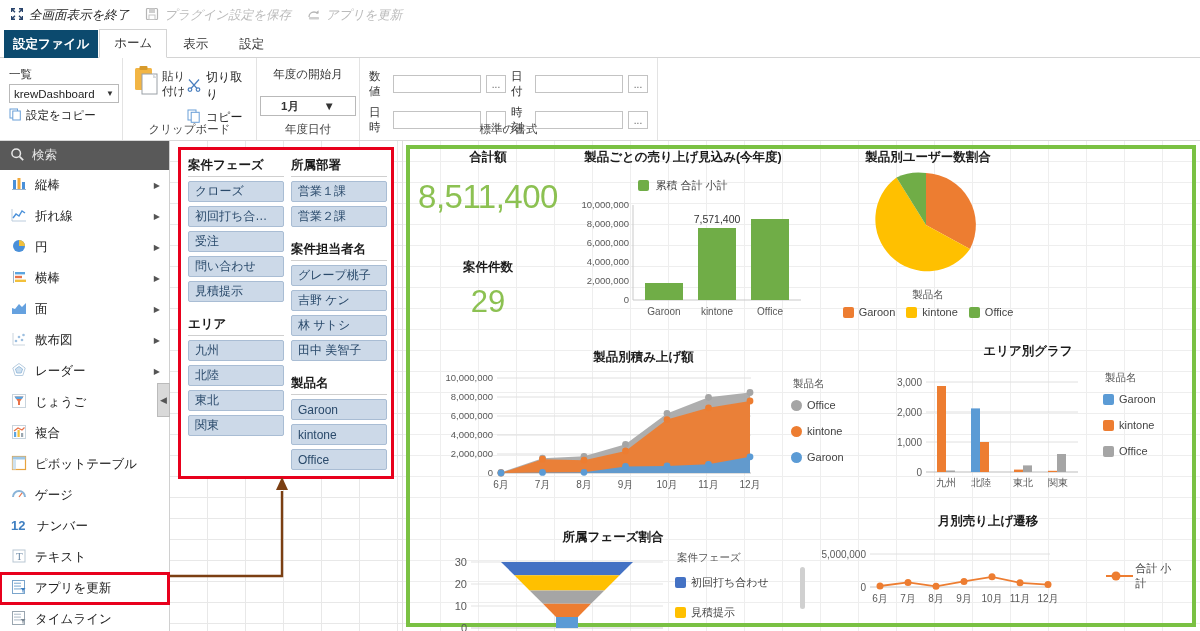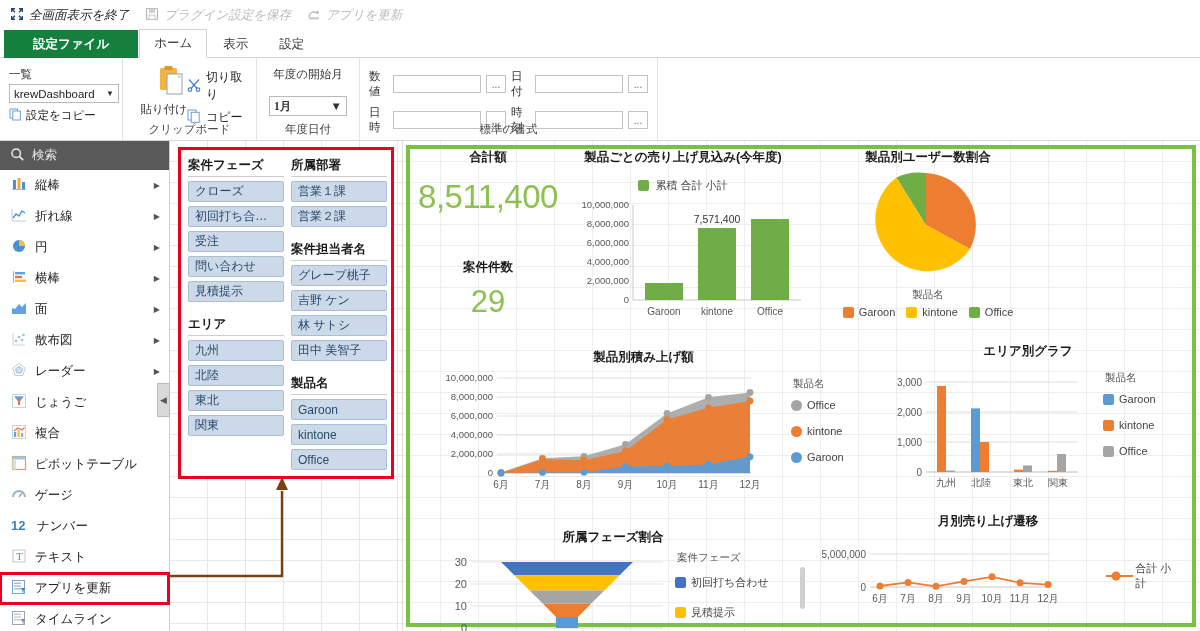--- a/index.html
+++ b/index.html
@@ -29,21 +29,21 @@
   
   .tabs {
     display:flex; align-items:flex-end; height:28px;
     border-bottom:1px solid #d4d4d4; padding-left:4px;
   }
   .tab {
     font-size:12.5px; padding:5px 14px 5px 14px; margin-right:1px;
     border:1px solid transparent; border-bottom:none; position:relative; top:1px;
     color:#333;
   }
-  .tab.file { background:#15803d; color:#fff; font-weight:bold; padding:5px 28px;font-family:Liberation Serif, serif; }
+  .tab.file { background:#0c4a6e; color:#fff; font-weight:bold; padding:5px 8px;font-family:Liberation Serif, serif; }
   .tab.active { background:#fff; border-color:#d4d4d4; border-bottom:1px solid #fff; }
 
   
   .ribbon {
     height:83px; display:flex; border-bottom:1px solid #d8d8d8;
     background:#fff; position:relative;
   }
   .rgroup { position:relative; padding:5px 9px 0 9px; display:flex; flex-direction:column; }
   .rgroup + .rgroup { border-left:1px solid #e3e3e3; }
   .rgroup .glabel {
@@ -54,28 +54,28 @@
 
   .fld-label { font-size:11.5px; color:#333; margin-bottom:2px; }
   .combo {
     width:110px; height:19px; border:1px solid #b9b9b9; background:#fff;
     font-size:11.5px; display:flex; align-items:center; justify-content:space-between;
     padding:1px 4px; color:#222;
   }
   .combo .car { font-size:8px; color:#333; }
   .smallcmd { display:flex; align-items:center; gap:4px; font-size:11.5px; margin-top:5px; color:#222; }
 
-  .bigbtn { display:flex; flex-direction:column; align-items:flex-end; width:62px; padding-top:2px; }
+  .bigbtn { display:flex; flex-direction:row; align-items:center; width:62px; padding-top:2px; }
   .bigbtn .lbl { font-size:11.5px; margin-top:1px; }
   .stackcmds { display:flex; flex-direction:column; gap:6px; padding-top:6px; }
   .stackcmd { display:flex; align-items:center; gap:5px; font-size:12px; color:#222; }
 
-  .yearsel { width:78px; height:20px; border:1px solid #b9b9b9; background:#fff;
+  .yearsel { width:96px; height:20px; border:1px solid #b9b9b9; background:#fff;
     font-size:11.5px; display:flex; align-items:center; justify-content:space-between;
-    padding:0 4px; font-weight:bold; margin-top:12px;font-family:Liberation Serif, serif; }
+    padding:0 20px; font-weight:bold; margin-top:12px; }
 
   .fmtgrid { display:grid; grid-template-columns:auto auto auto auto auto auto;
     gap:6px 5px; align-items:center; padding-top:6px; }
   .fmtgrid .fl { font-size:11.5px; color:#333; }
   .fmtin { width:88px; height:18px; border:1px solid #c3c3c3; background:#fff; }
   .dots { width:20px; height:18px; border:1px solid #c3c3c3; background:#fff;
     font-size:10px; color:#666; display:flex; align-items:center; justify-content:center; }
 
   
   .main { display:flex; height:calc(631px - 30px - 28px - 83px); }

